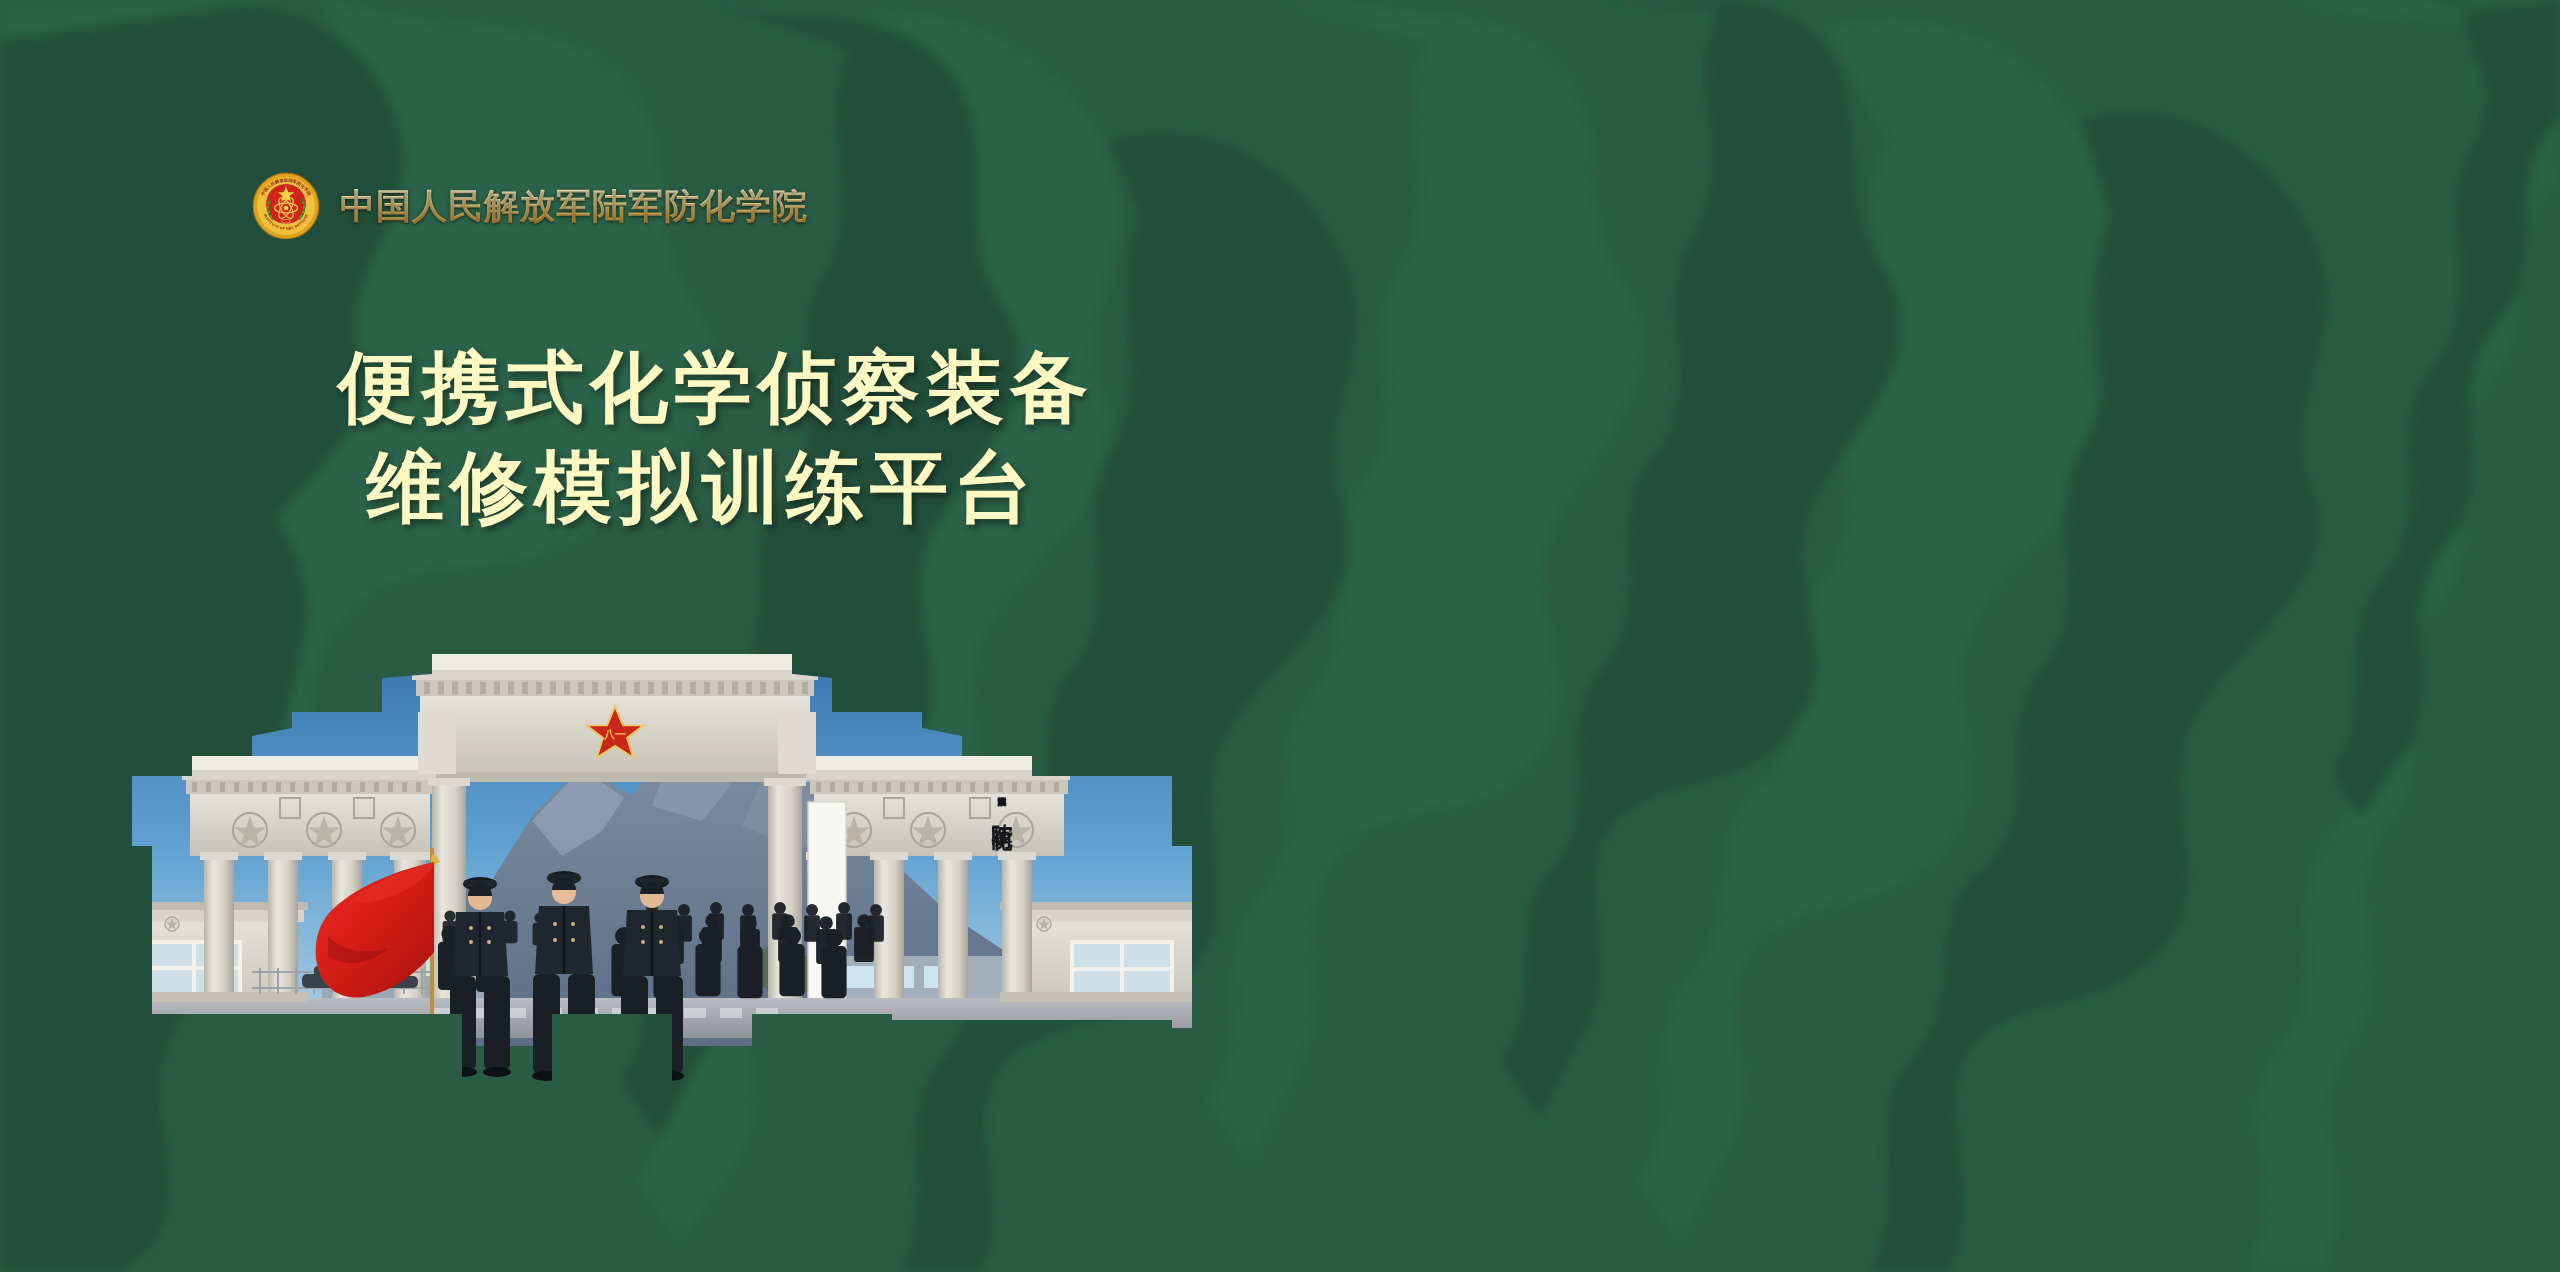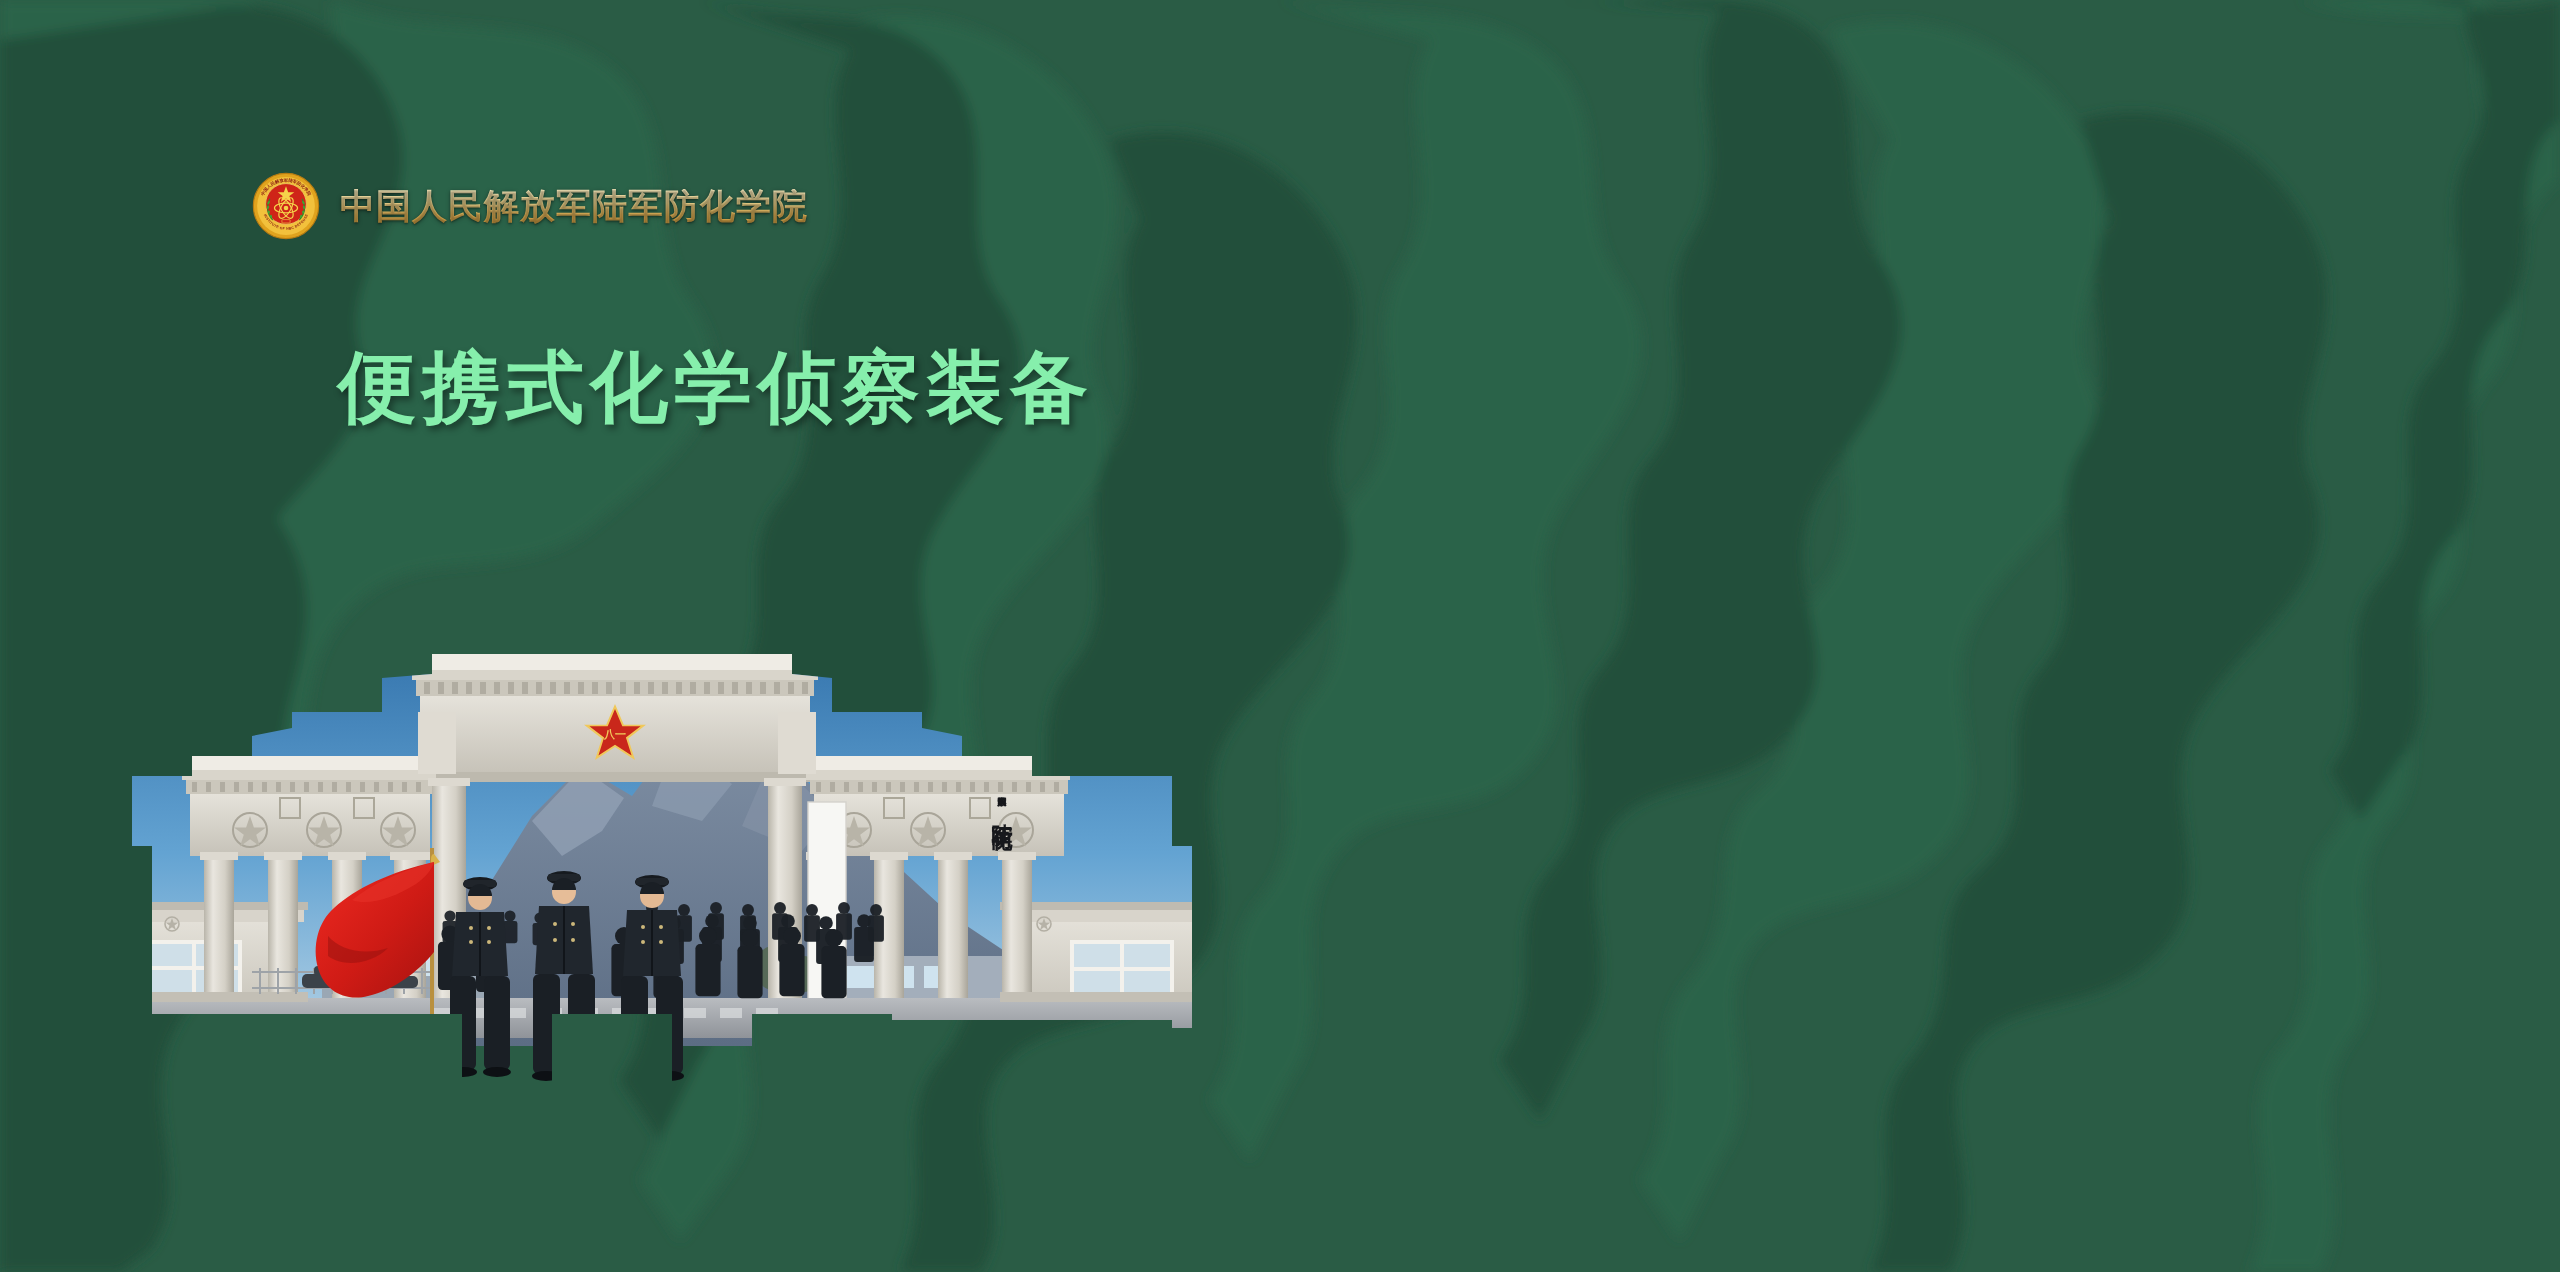--- a/index.html
+++ b/index.html
@@ -71,21 +71,21 @@
     left: 338px;
     top: 338px;
     width: 1100px;
   }
   .title-line {
     font-size: 78px;
     line-height: 100px;
     font-weight: bold;
     letter-spacing: 6px;
     white-space: nowrap;
-    color: #86efac;
+    color: #fef9c3;
     text-shadow: 3px 4px 7px rgba(0,0,0,0.42);
   }
   .title-line--two {
     padding-left: 28px;
   }
 
   
   .photo {
     position: absolute;
     left: 152px;
@@ -211,20 +211,21 @@
 
         <rect x="44" y="70" width="12" height="5" rx="1" fill="#cf2418" stroke="#f5d34a" stroke-width="0.9"></rect>
       </svg>
     </div>
 
     <div class="brand-name">中国人民解放军陆军防化学院</div>
   </div>
 
   <div class="title-block">
     <div class="title-line">便携式化学侦察装备</div>
+    <div class="title-line title-line--two">维修模拟训练平台</div>
   </div>
 
   <div class="photo">
     <div class="photo-svg">
       <svg viewBox="0 0 1080 530" xmlns="http://www.w3.org/2000/svg" width="1080" height="530">
         <defs>
           <clipPath id="photoClip">
 
             <path d="M20,160
                      L60,160 L60,140 L120,140 L120,120 L160,112 L160,96

